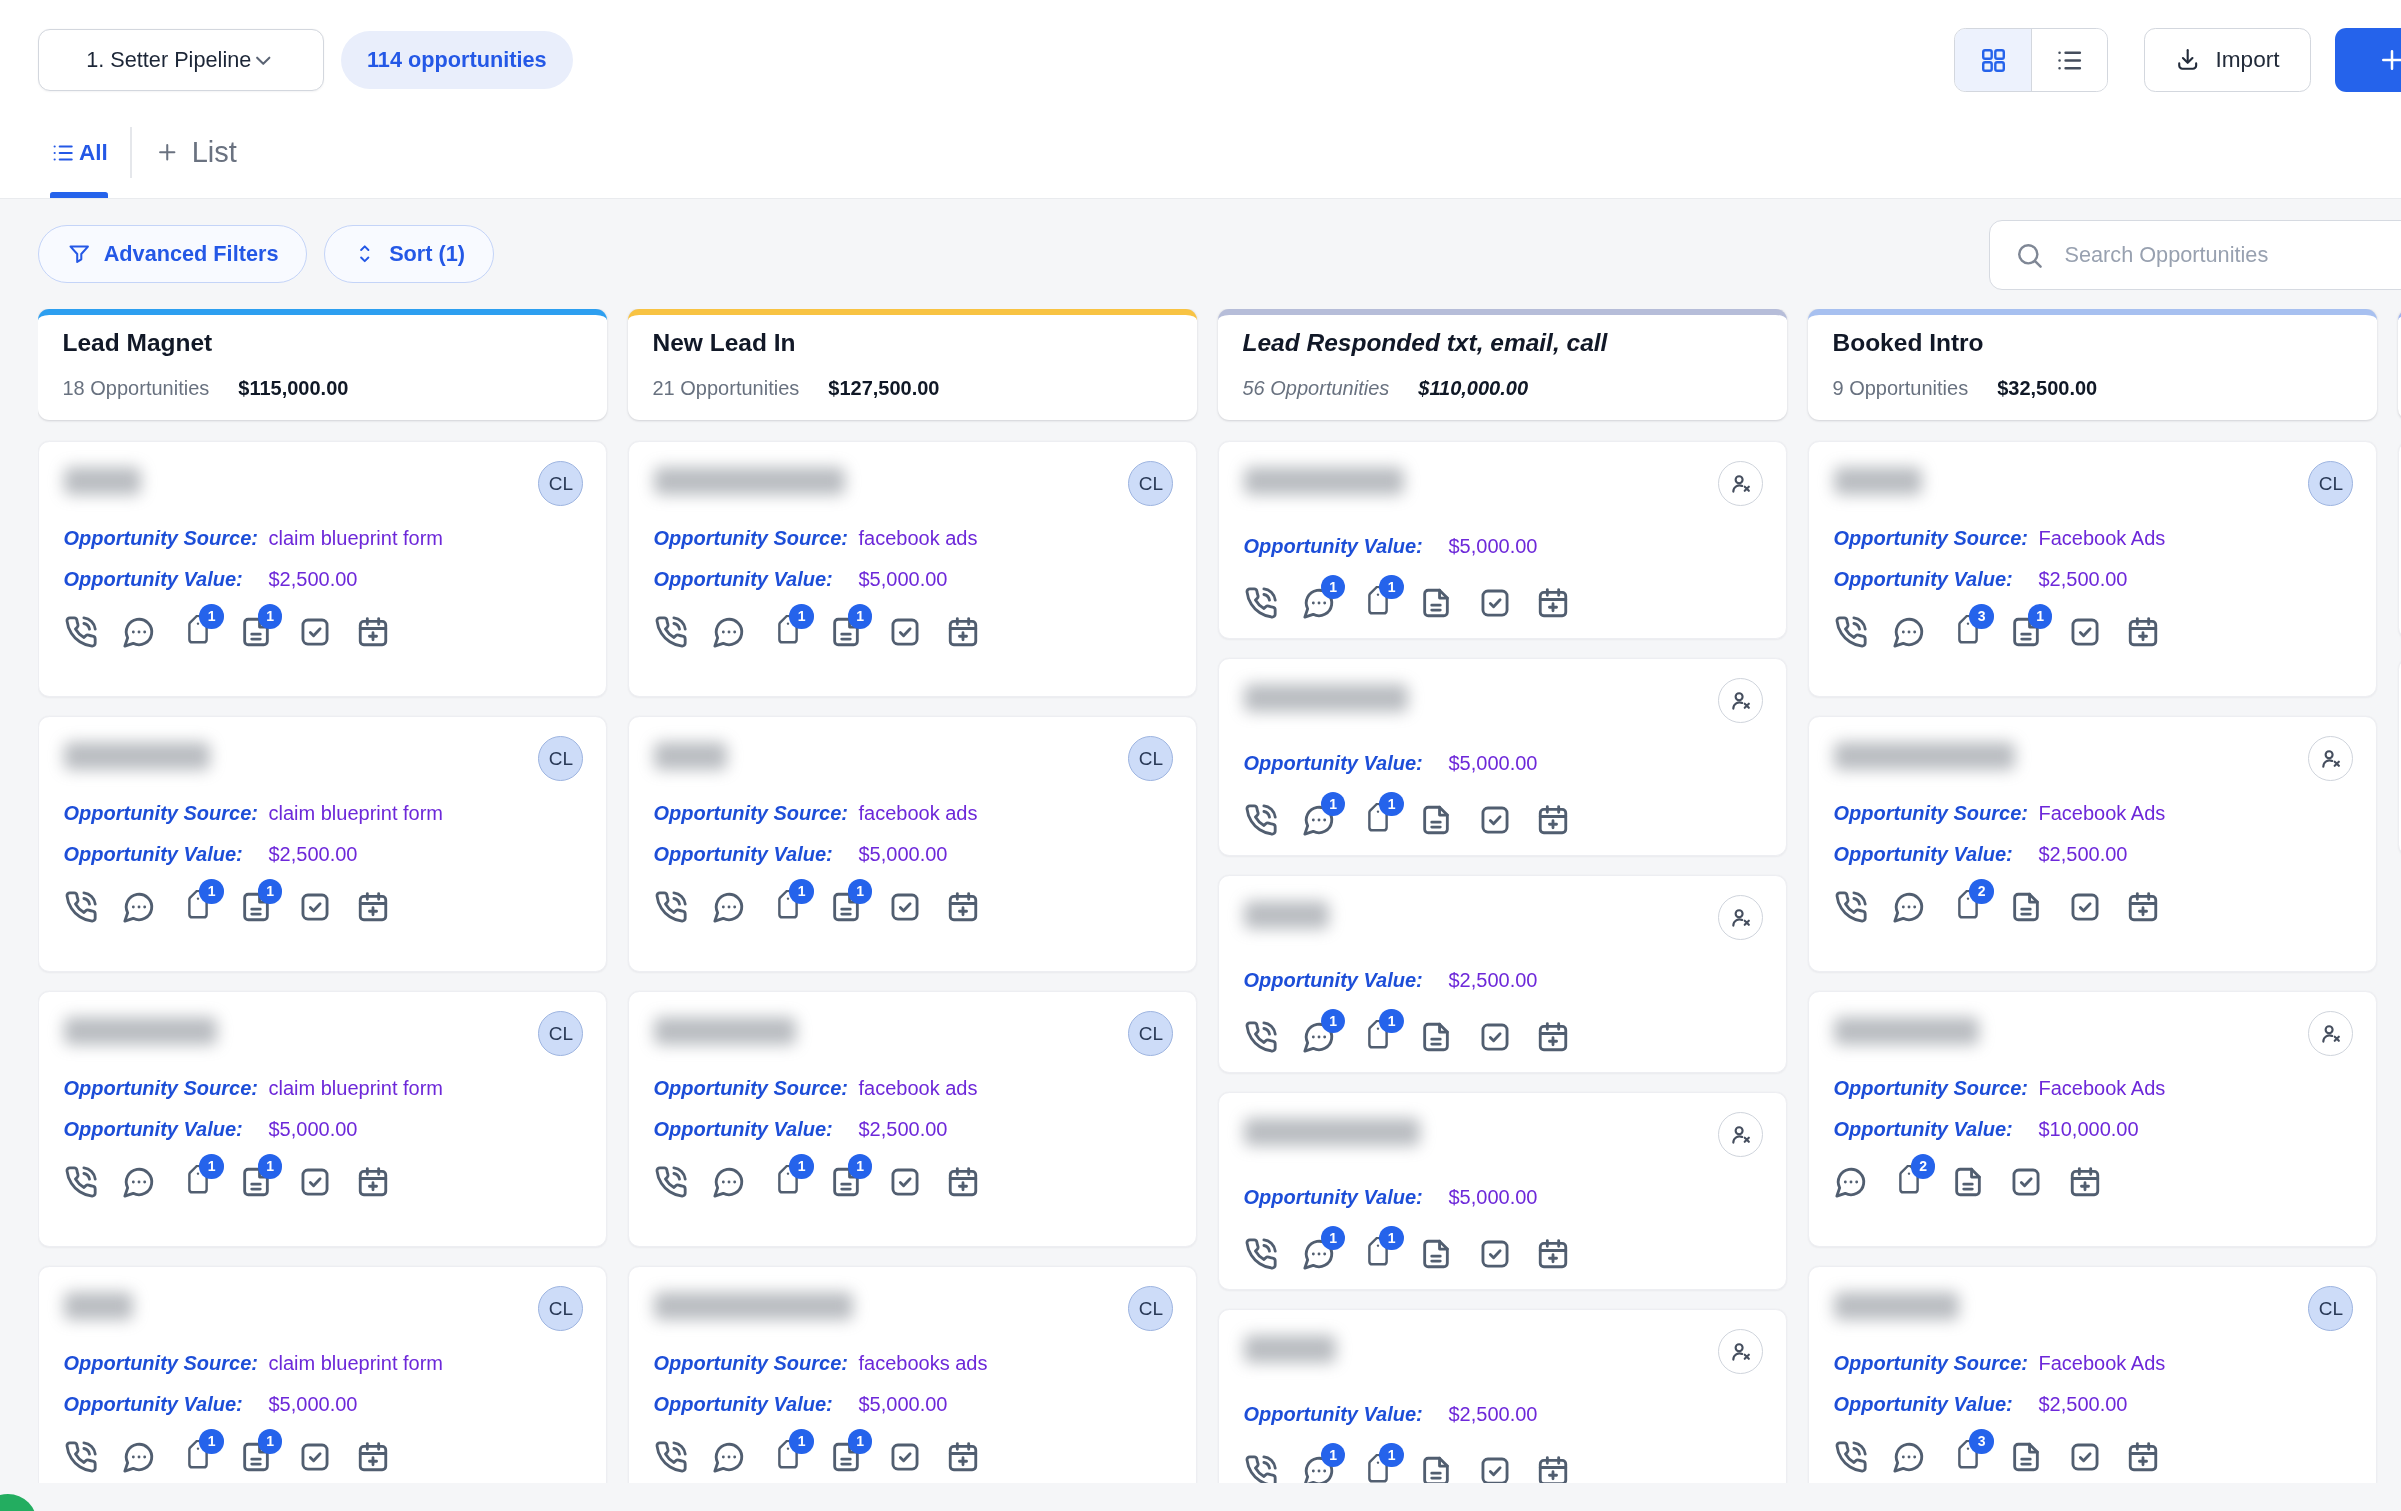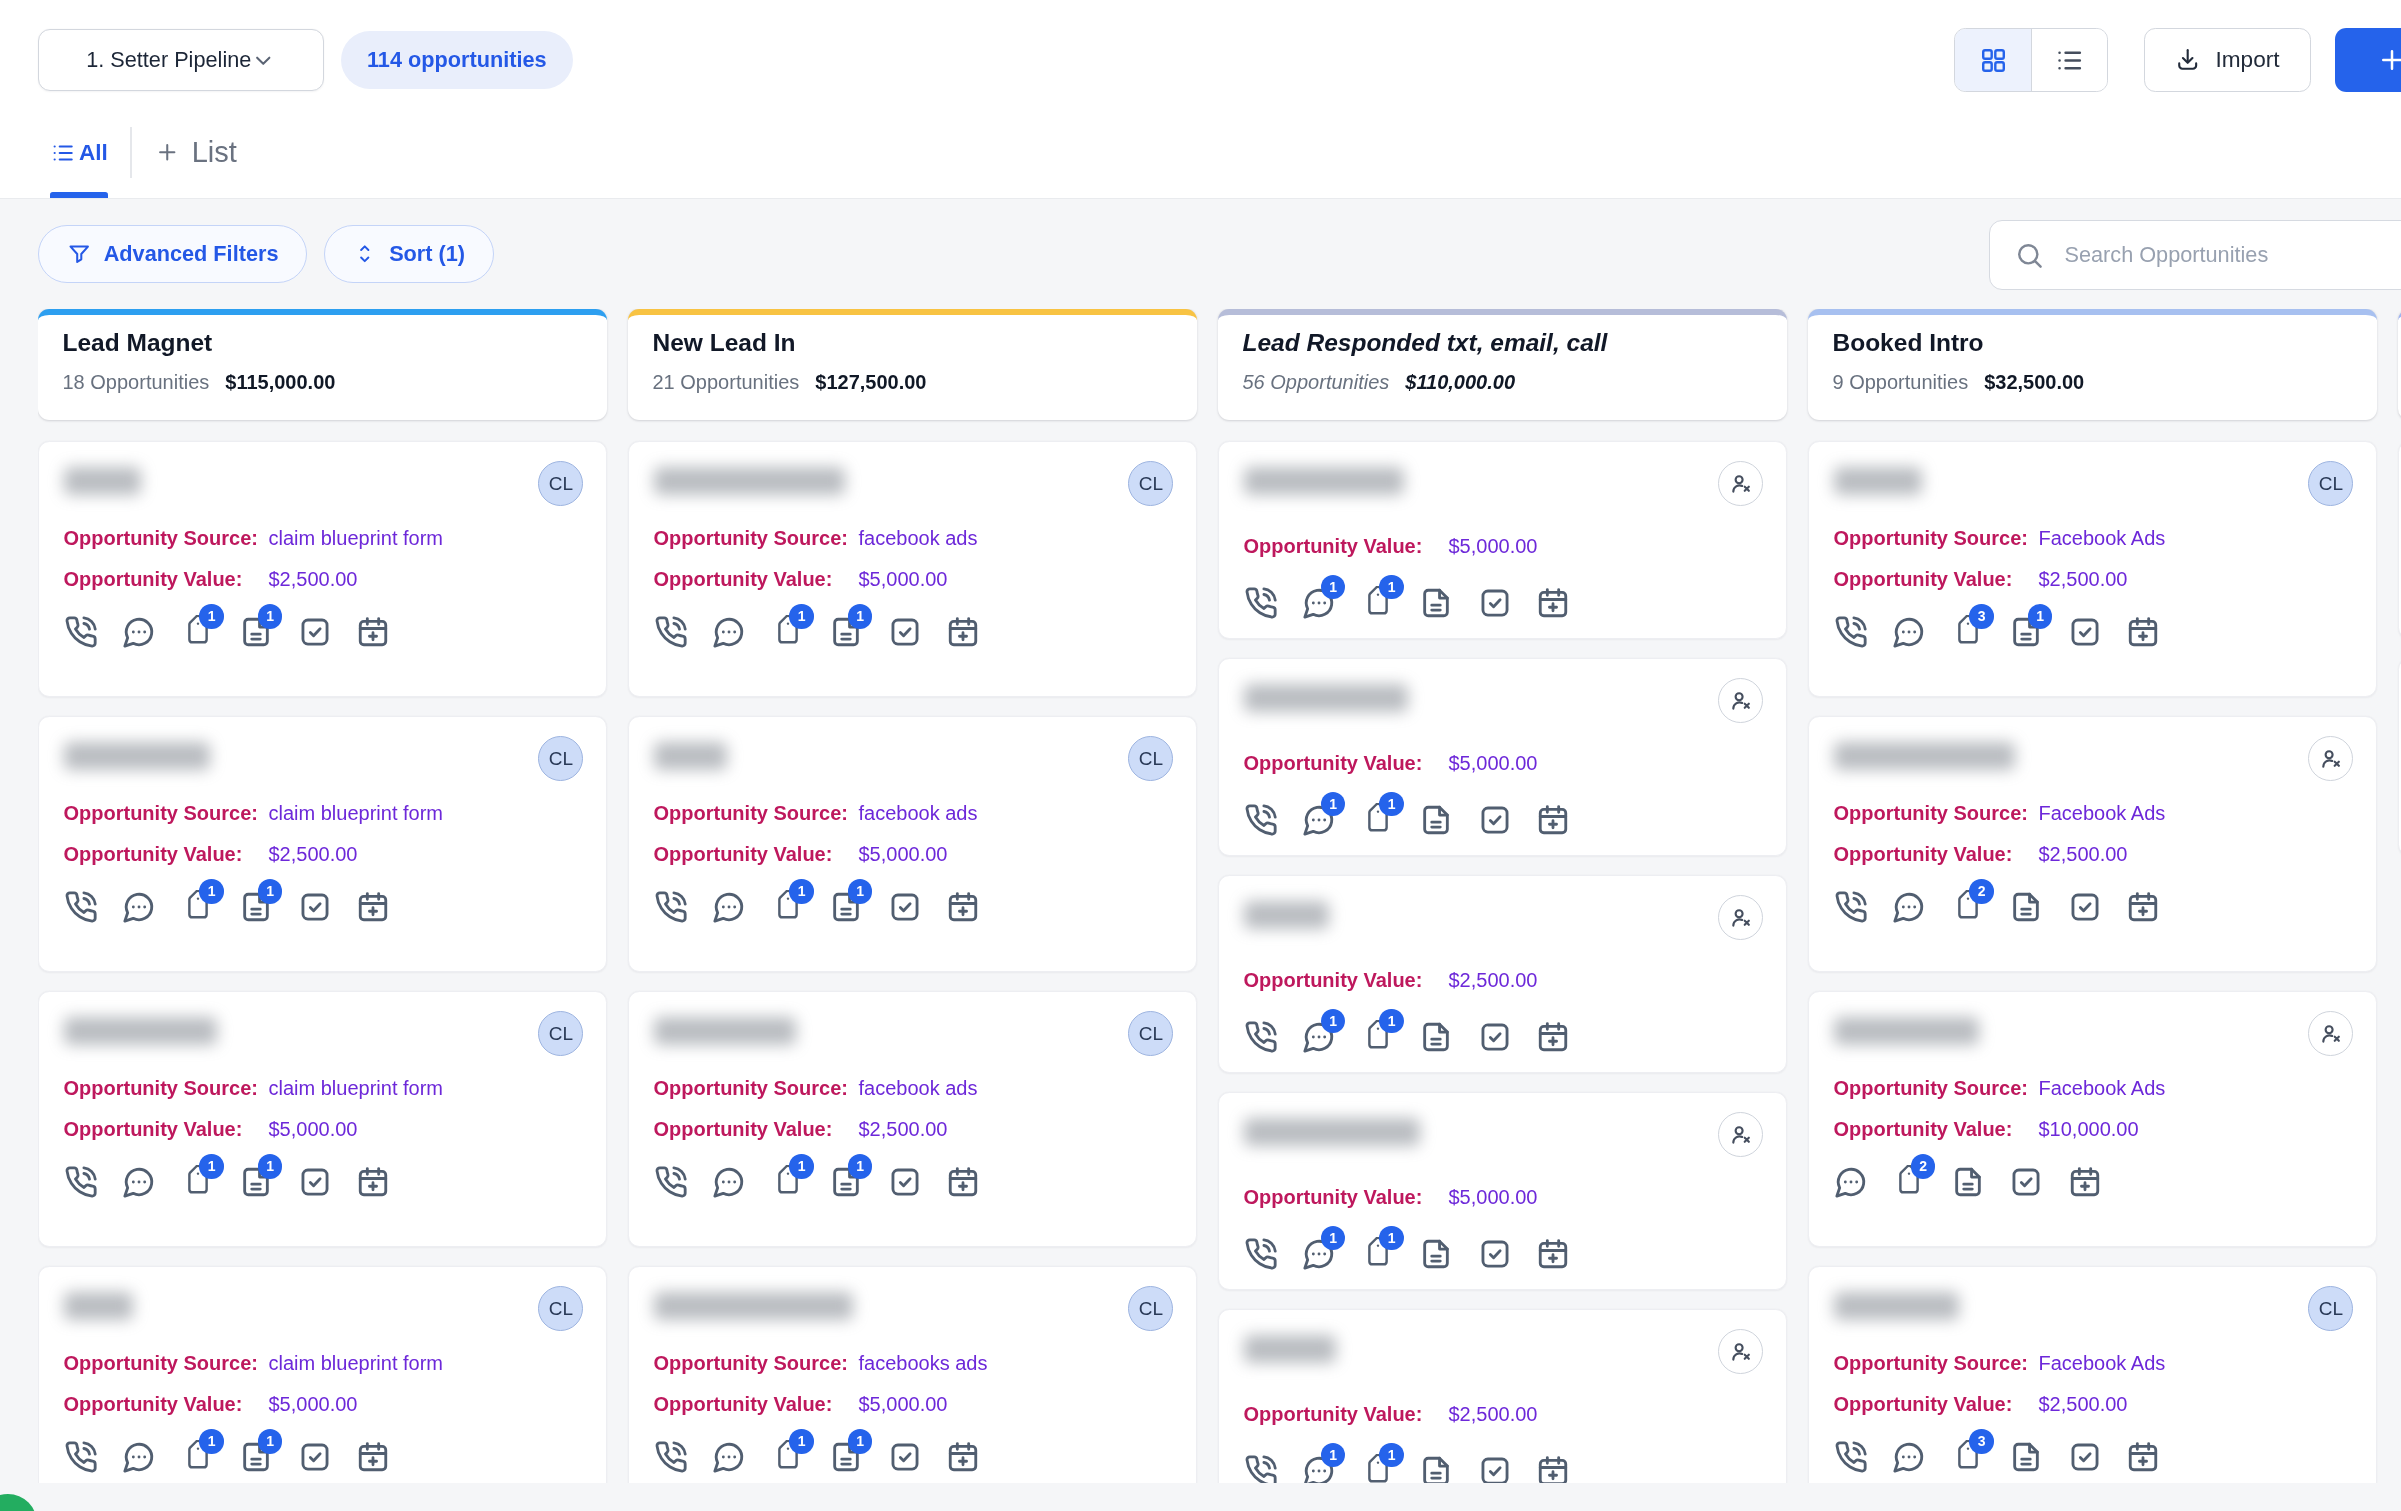--- a/index.html
+++ b/index.html
@@ -61,39 +61,39 @@
   .search-ico { width:29px; height:29px; color:#7f8795; }
   .search-input { border:none; outline:none; font-size:21.7px; color:#3b4454; width:311px; background:transparent; }
   .search-input::placeholder { color:#98a1b0; }
 
   
   .board { display:flex; gap:21px; margin-top:26px; height:1174px; overflow:hidden; }
   .column { width:569px; flex-shrink:0; }
   .col-header { background:#fff; border-radius:11.3px; border-top:6.6px solid #ccc; height:111px;
     box-shadow:0 0.9px 2.8px rgba(16,24,40,.10), 0 0.9px 1.9px rgba(16,24,40,.06); padding:14px 24.5px 0; }
   .col-title { font-size:24.5px; font-weight:bold; color:#111827; white-space:nowrap; }
-  .col-meta { margin-top:14px; display:flex; gap:16px; font-size:20px; }
+  .col-meta { margin-top:20px; display:flex; gap:29px; font-size:20px; }
   .col-count { color:#68717f; }
   .col-total { color:#101826; font-weight:bold; }
   .col-cards { margin-top:21px; display:flex; flex-direction:column; gap:19px; }
 
   .card { background:#fff; border-radius:11.3px; border:0.9px solid #edeef2;
     box-shadow:0 0.9px 1.9px rgba(16,24,40,.05); height:256px; padding:21px 24.5px; position:relative; cursor:pointer; }
   .card--short { height:198px; }
   .name-blur { height:28px; border-radius:5.6px; background:#81878f; filter:blur(7.5px); opacity:.55; margin-top:3.8px; }
   .avatar { position:absolute; top:19px; right:22.6px; width:45px; height:45px; border-radius:50%;
     display:flex; align-items:center; justify-content:center; }
   .avatar--cl { background:#cddcf8; border:0.9px solid #9db4e0; color:#2a3a57; font-size:19px; }
   .avatar--x { background:#fff; border:1.4px solid #cfd4dc; color:#454e5e; }
   .av-icon { width:25.4px; height:25.4px; stroke-width:1.8; }
   .row { display:flex; font-size:20px; }
   .row-source { margin-top:32px; }
   .row-value { margin-top:18px; }
   .card--short .row-value { margin-top:40px; }
-  .lbl { font-weight:bold; width:205px; flex-shrink:0; color:#be185d; }
+  .lbl { font-weight:bold; width:205px; flex-shrink:0; color:#1d4ed8;font-style:italic; }
   .val { color:#6d28d9; }
   .icons { margin-top:24.5px; display:flex; gap:24.5px; }
   .card--short .icons { margin-top:28px; }
   .ico { position:relative; width:34px; height:34px; color:#515e70; cursor:pointer; }
   .card-ico { width:34px; height:34px; stroke-width:1.7; }
   .badge { position:absolute; top:-11.3px; right:-9.4px; min-width:24.5px; height:24.5px; border-radius:12.2px;
     background:#2563eb; color:#fff; font-size:14px; font-weight:bold; display:flex; align-items:center;
     justify-content:center; padding:0 3.8px; }
 
   .chat-widget { position:absolute; left:-21px; bottom:-41px; width:58px; height:58px;

